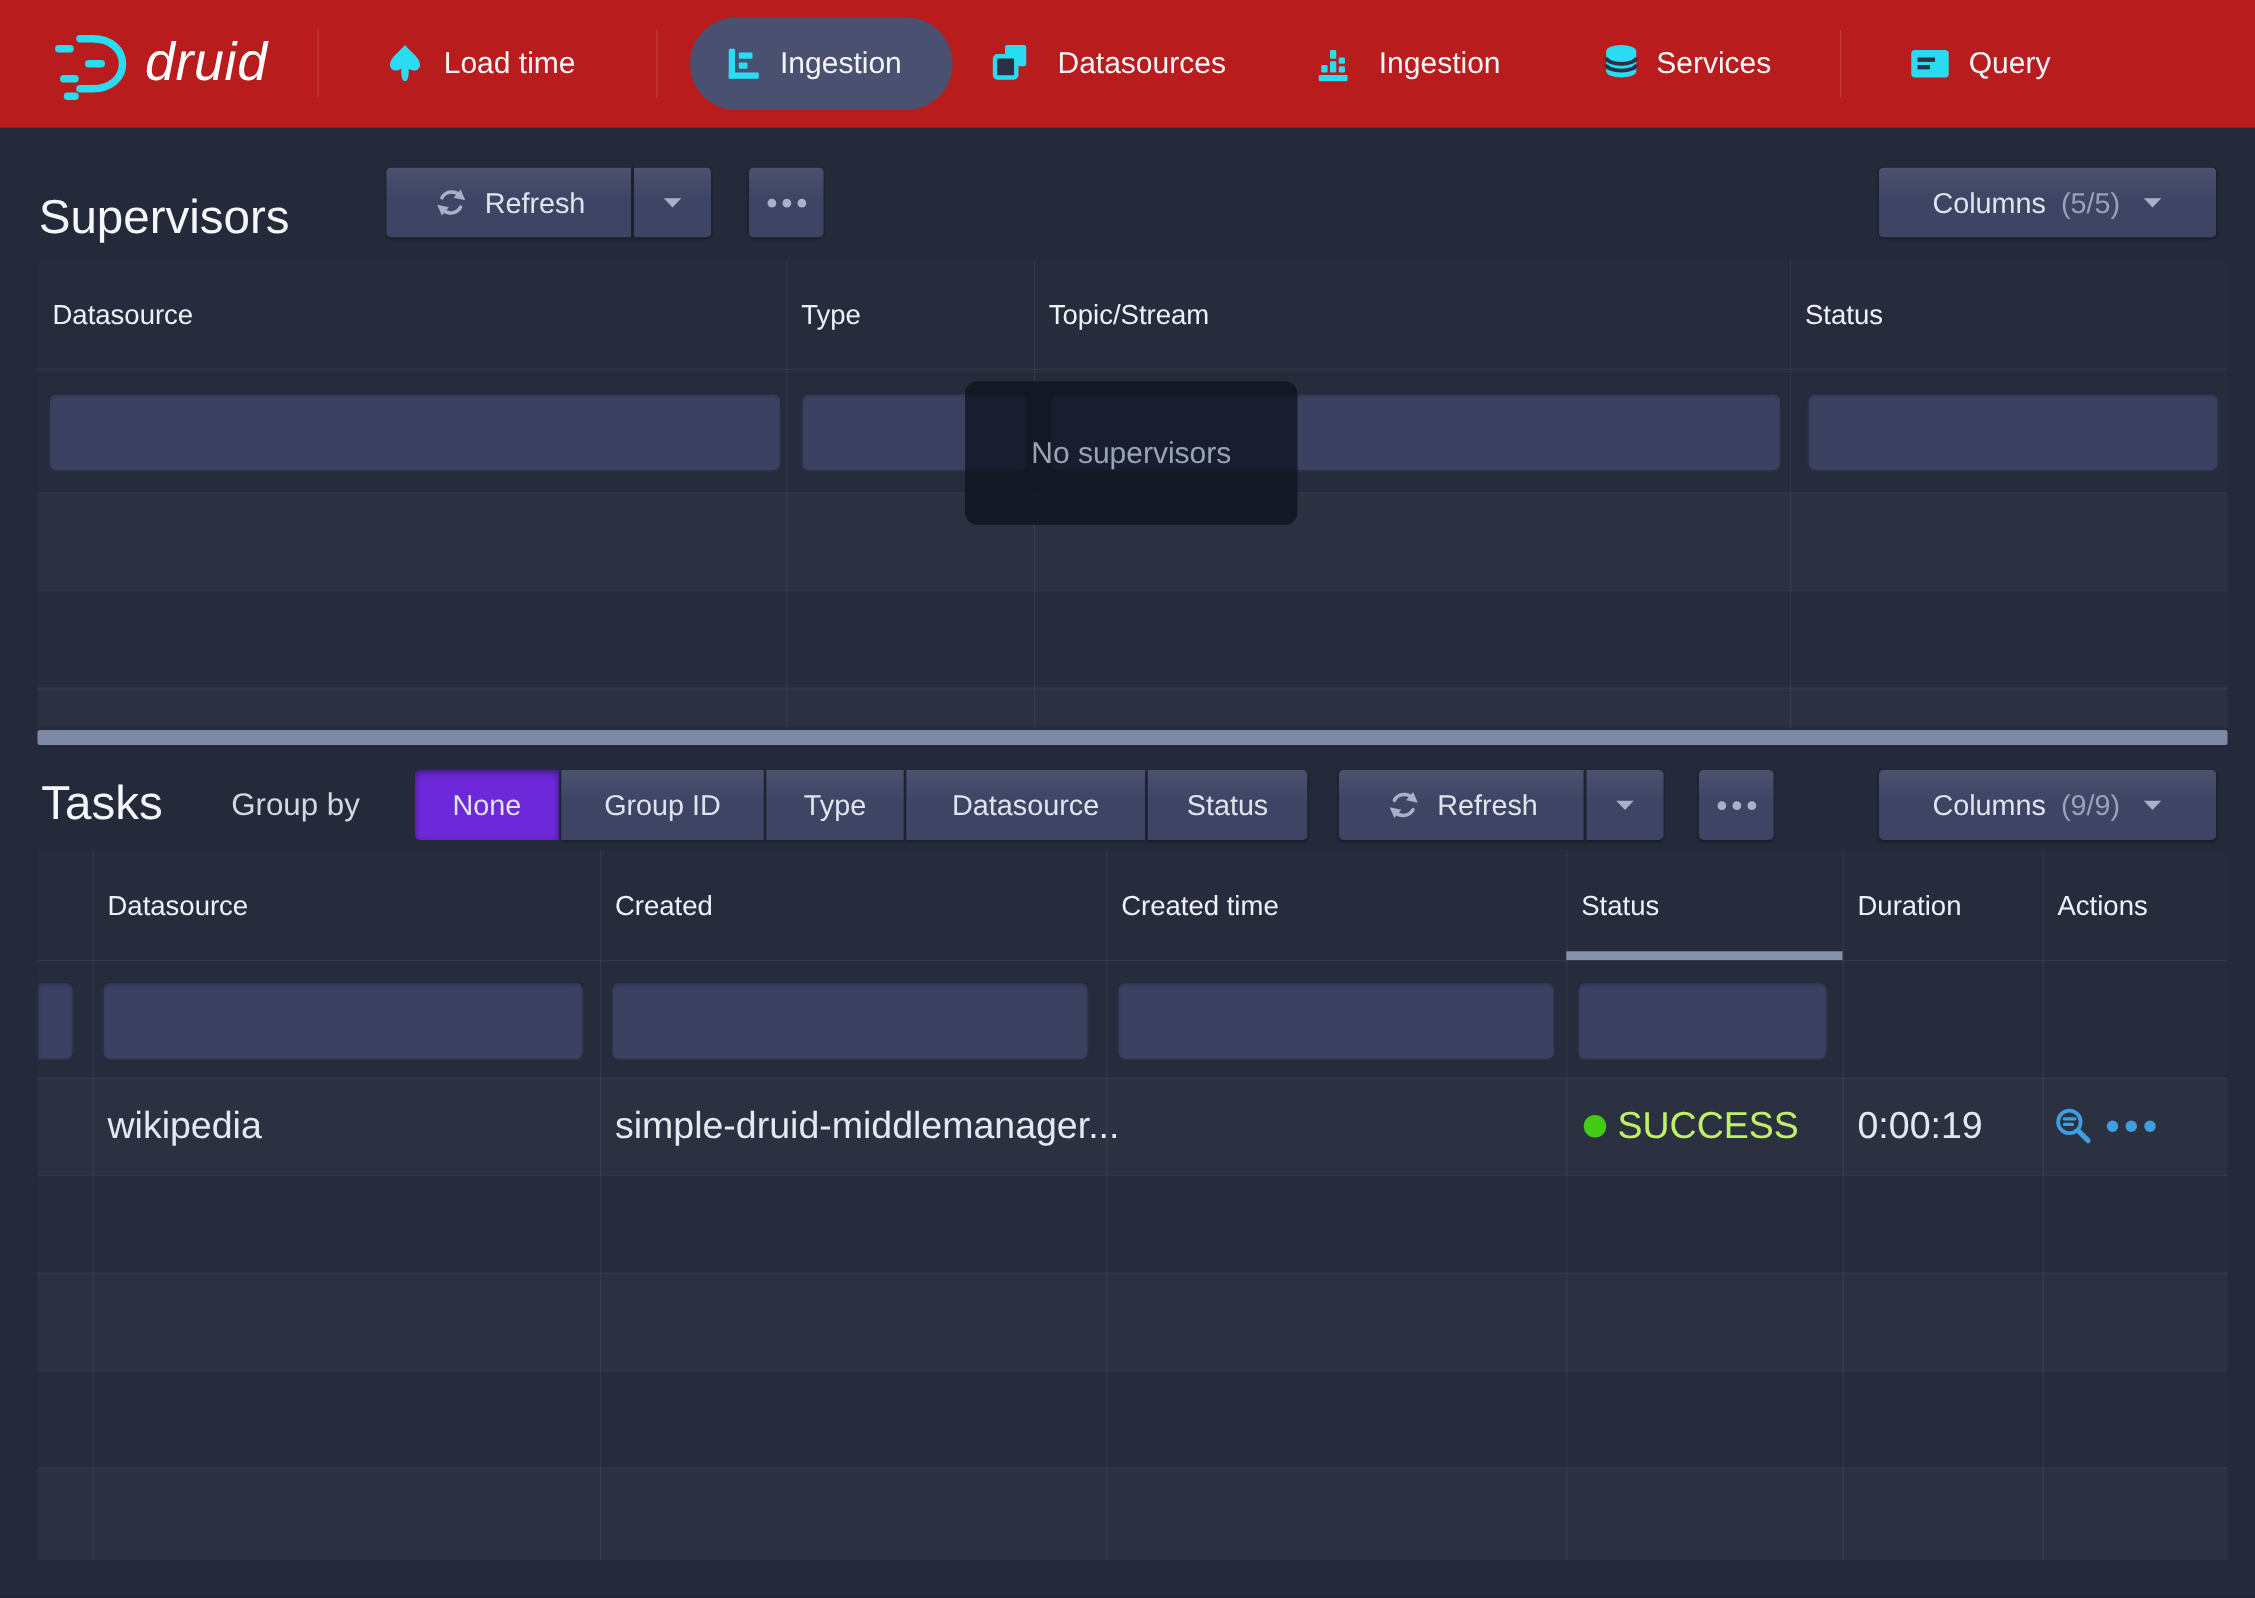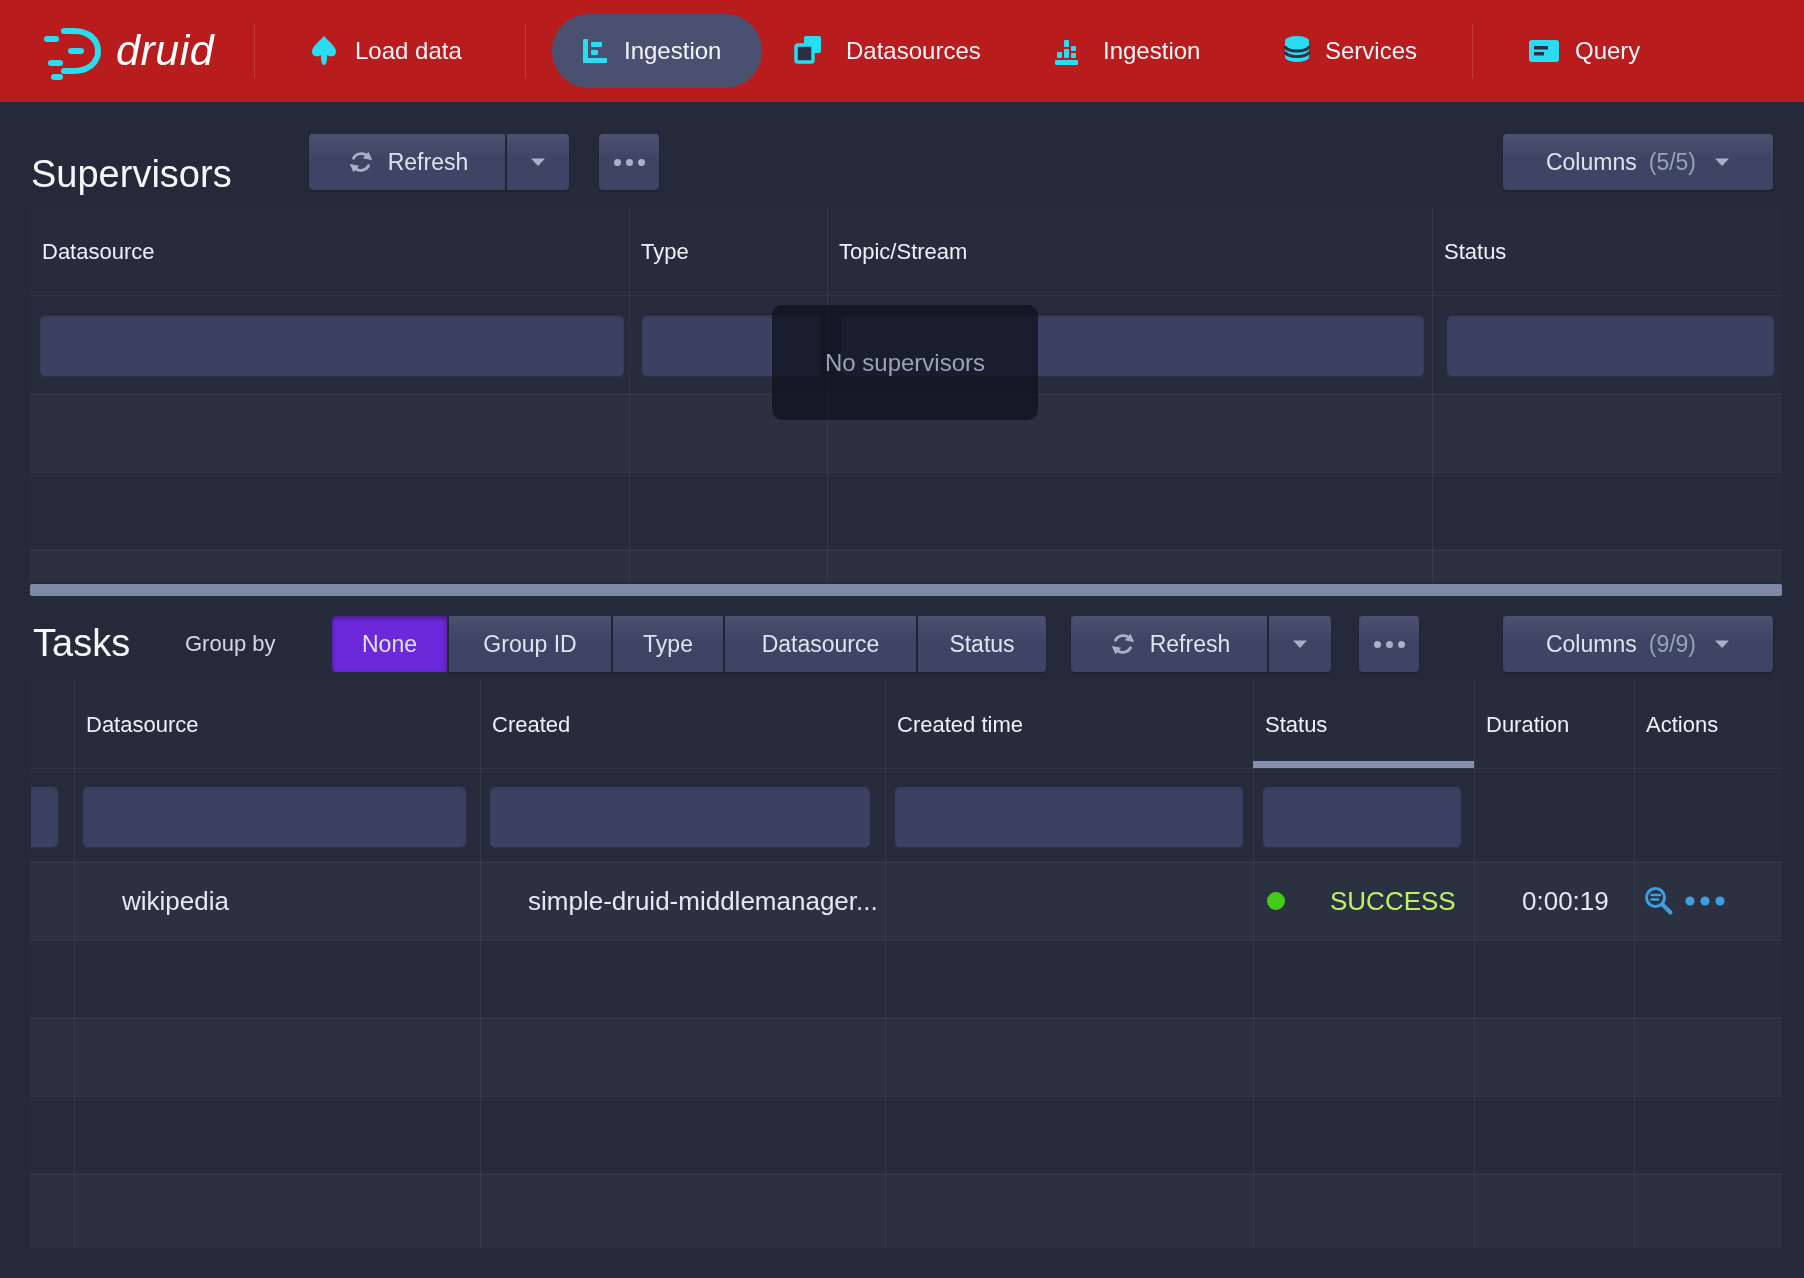--- a/index.html
+++ b/index.html
@@ -15,31 +15,31 @@
   
   .btn{position:absolute;height:56px;border-radius:4px;background:linear-gradient(180deg,rgba(255,255,255,.07),rgba(255,255,255,0) 45%),#3e4464;
        box-shadow:0 1px 2px rgba(0,0,0,.35);display:flex;align-items:center;justify-content:center;gap:12px;
        color:#dfe3ee;font-size:23px;cursor:pointer;box-sizing:border-box;white-space:nowrap;}
   .seg-left{border-radius:4px 0 0 4px;}
   .seg-right{border-radius:0 4px 4px 0;}
   .seg-mid{border-radius:0;}
   .btn.active{background:#6d28d9;box-shadow:inset 0 2px 5px rgba(0,0,0,.4);}
   .dim{color:#98a1bb;}
   .section-title{position:absolute;font-size:38px;font-weight:400;color:#f5f7fb;line-height:46px;}
-  .groupby-label{position:absolute;font-size:22px;color:#d3d8e4;line-height:56px;text-align:center;}
+  .groupby-label{position:absolute;font-size:25px;color:#d3d8e4;line-height:56px;text-align:center;}
   
   .table{position:absolute;left:30px;width:1752px;background:#272c3d;}
   .hcell{position:absolute;top:0;height:88px;line-height:90px;font-size:22px;color:#eef1f7;white-space:nowrap;}
   .vline{position:absolute;top:0;bottom:0;width:1px;background:rgba(255,255,255,.055);}
   .hline{position:absolute;left:0;right:0;height:1px;background:rgba(255,255,255,.05);}
   .stripe{position:absolute;left:0;right:0;background:rgba(255,255,255,.026);}
   .filter-box{position:absolute;height:63px;background:#3b4160;border:none;border-radius:6px;outline:none;
       box-shadow:inset 0 2px 3px rgba(0,0,0,.30), inset 0 0 0 1px rgba(0,0,0,.22);
       color:#e6eaf2;font-size:22px;padding:0 14px;box-sizing:border-box;}
-  .cell{position:absolute;top:0;font-size:26px;color:#e4e8f1;height:78px;line-height:78px;white-space:nowrap;margin-left:36px;}
+  .cell{position:absolute;top:0;font-size:30px;color:#e4e8f1;height:78px;line-height:78px;white-space:nowrap;}
   .row{position:absolute;left:0;width:1752px;height:78px;}
   .overlay{position:absolute;background:rgba(13,17,28,.72);border-radius:10px;display:flex;align-items:center;justify-content:center;
       font-size:24px;color:#9aa2b6;}
   .underline-sort{position:absolute;background:#868fab;}
   .scrollbar{position:absolute;background:#7e89a5;border-radius:2px;}
   .status-dot{position:absolute;width:18px;height:18px;border-radius:50%;background:#43cb16;}
   .icon-btn-dots{display:flex;gap:5px;align-items:center;}
   .gdot{width:7px;height:7px;border-radius:50%;background:#a9b1c9;}
 </style>
 </head>
@@ -56,21 +56,21 @@
         <path d="M31 32 H41"></path>
         <path d="M14 58 H20"></path>
       </g>
     </svg>
     <div class="logo-text">druid</div>
     <div class="nav-divider" style="left:254px"></div>
 
     <svg class="abs" style="left:306px;top:33px" width="36" height="36" viewBox="0 0 36 36">
       <path fill="#2ADCF1" d="M18 3 C24 10 30 13 30 19 C30 23 25 25 21 22 L21 24 C21 29 20 32 18 32 C16 32 15 29 15 24 L15 22 C11 25 6 23 6 19 C6 13 12 10 18 3 Z"></path>
     </svg>
-    <div class="nav-label" style="left:355px">Load data</div>
+    <div class="nav-label" style="left:355px">Load time</div>
 
     <div class="nav-divider" style="left:525px"></div>
 
     <div class="nav-pill"></div>
     <svg class="abs" style="left:580px;top:35px" width="32" height="32" viewBox="0 0 32 32">
       <g fill="#2ADCF1">
         <rect x="3" y="4" width="5" height="24" rx="1"></rect>
         <rect x="3" y="23" width="24" height="5" rx="1"></rect>
         <rect x="11" y="7" width="11" height="5" rx="1"></rect>
         <rect x="11" y="15" width="7" height="5" rx="1"></rect>

